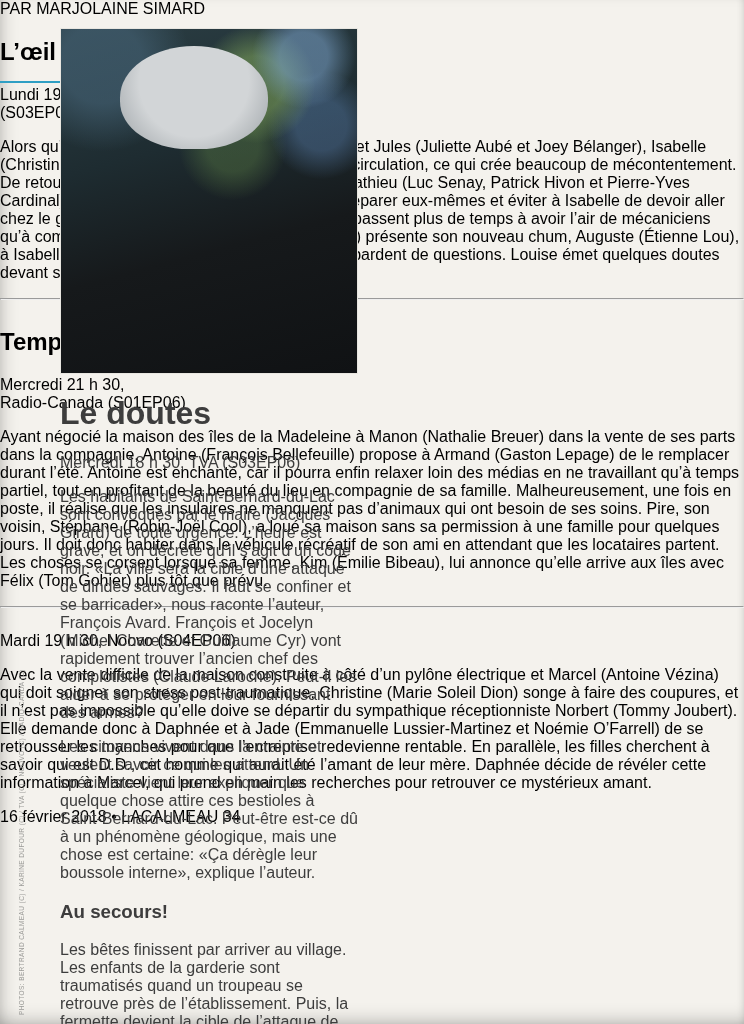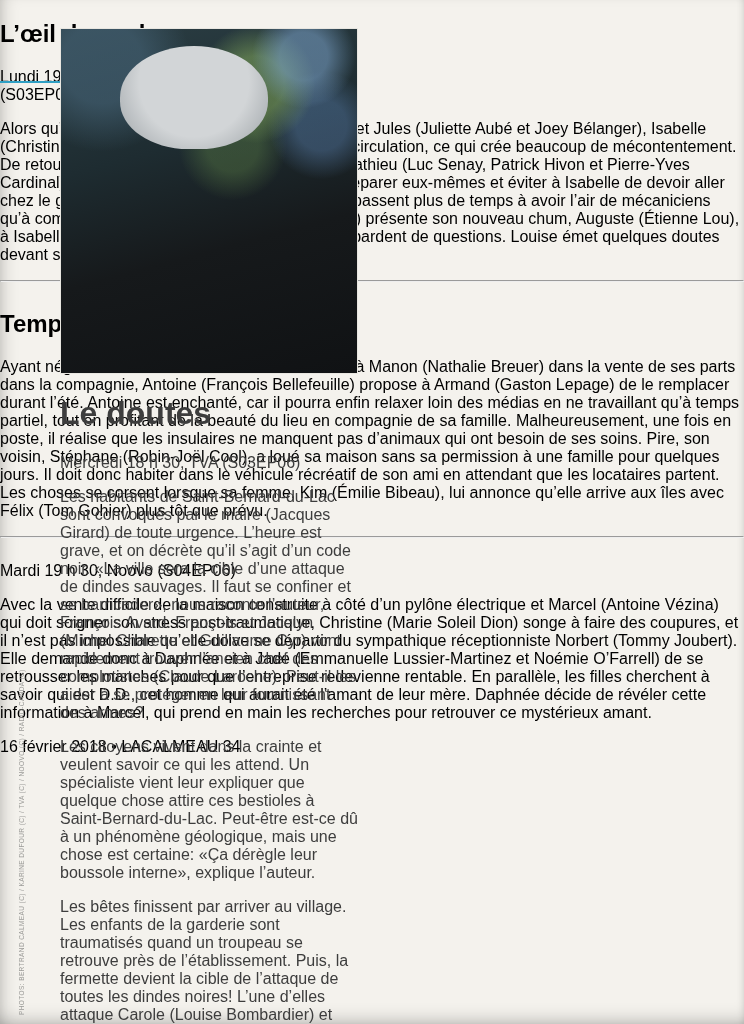--- a/index.html
+++ b/index.html
@@ -156,44 +156,54 @@
       <span class="sched-red">Mercredi 18 h 30, TVA</span>
       <span class="sched-ep">(S03EP06)</span>
     </p>
 
 
     <p class="body first">
       <span class="dropcap">L</span><span>es habitants de Saint-Bernard-du-Lac sont convoqués par le maire (Jacques Girard) de toute urgence. L’heure est grave, et on décrète qu’il s’agit d’un code noir. «La ville sera la cible d’une attaque de dindes sauvages. Il faut se confiner et se barricader», nous raconte l’auteur, François Avard. François et Jocelyn (Michel Charette et Guillaume Cyr) vont rapidement trouver l’ancien chef des complotistes (Claude Laroche). Peut-il les aider à se protéger en leur fournissant des armes?</span>
     </p>
     <p class="body indent">Les citoyens vivent dans la crainte et veulent savoir ce qui les attend. Un spécialiste vient leur expliquer que quelque chose attire ces bestioles à Saint-Bernard-du-Lac. Peut-être est-ce dû à un phénomène géologique, mais une chose est certaine: «Ça dérègle leur boussole interne», explique l’auteur.</p>
 
+    <h3>Au secours!</h3>
     <p class="body">Les bêtes finissent par arriver au village. Les enfants de la garderie sont traumatisés quand un troupeau se retrouve près de l’établissement. Puis, la fermette devient la cible de l’attaque de toutes les dindes noires! L’une d’elles attaque Carole (Louise Bombardier) et saccage sa coiffure, alors qu’elle vient à peine de sortir de chez la coiffeuse. Malgré sa peur, elle est en beau fusil. Heureusement, dans un mélange de films de fin du monde et à la Hitchcock, le pire des carnages sera évité. La famille est délivrée par des sauveurs inattendus.</p>
 
   </section>
 
   <section class="red-box">
 
     <div class="photo photo-cyclone"></div>
 
+    <div class="ribbon">
+      <span class="ribbon-label">PAR MARJOLAINE SIMARD</span>
+      <span class="ribbon-notch"></span>
+    </div>
 
     <article class="rb-article">
       <div class="wrap-spacer"></div>
       <h2>L’œil du cyclone</h2>
       <p class="rb-sched">
         <span class="yellow">Lundi 19 h 30, Radio-Canada</span><br>
         <span class="pink">(S03EP06)</span>
       </p>
       <p class="rb-body">Alors qu’elle est en route pour l’école avec Emma et Jules (Juliette Aubé et Joey Bélanger), Isabelle (Christine Beaulieu) tombe en panne et bloque la circulation, ce qui crée beaucoup de mécontentement. De retour à la maison, Michel, Jean-François et Mathieu (Luc Senay, Patrick Hivon et Pierre-Yves Cardinal) s’attroupent autour du véhicule pour le réparer eux-mêmes et éviter à Isabelle de devoir aller chez le garagiste. Malheureusement, les garçons passent plus de temps à avoir l’air de mécaniciens qu’à comprendre le problème! Jade (Emi Chicoine) présente son nouveau chum, Auguste (Étienne Lou), à Isabelle et à Louise (Danielle Proulx) qui le bombardent de questions. Louise émet quelques doutes devant ses tatous et son âge.</p>
     </article>
 
     <hr class="sep">
 
     <article class="rb-article">
       <div class="photo photo-chien"></div>
       <h2>Temps de chien</h2>
+      <p class="rb-sched">
+        <span class="yellow">Mercredi 21 h 30,</span><br>
+        <span class="yellow">Radio-Canada</span>
+        <span class="pink">(S01EP06)</span>
+      </p>
       <p class="rb-body">Ayant négocié la maison des îles de la Madeleine à Manon (Nathalie Breuer) dans la vente de ses parts dans la compagnie, Antoine (François Bellefeuille) propose à Armand (Gaston Lepage) de le remplacer durant l’été. Antoine est enchanté, car il pourra enfin relaxer loin des médias en ne travaillant qu’à temps partiel, tout en profitant de la beauté du lieu en compagnie de sa famille. Malheureusement, une fois en poste, il réalise que les insulaires ne manquent pas d’animaux qui ont besoin de ses soins. Pire, son voisin, Stéphane (Robin-Joël Cool), a loué sa maison sans sa permission à une famille pour quelques jours. Il doit donc habiter dans le véhicule récréatif de son ami en attendant que les locataires partent. Les choses se corsent lorsque sa femme, Kim (Émilie Bibeau), lui annonce qu’elle arrive aux îles avec Félix (Tom Gohier) plus tôt que prévu.</p>
     </article>
 
     <hr class="sep">
 
     <article class="rb-article">
       <div class="photo photo-contre"></div>
       <p class="rb-sched">
         <span class="yellow">Mardi 19 h 30, Noovo</span>
         <span class="pink">(S04EP06)</span>

